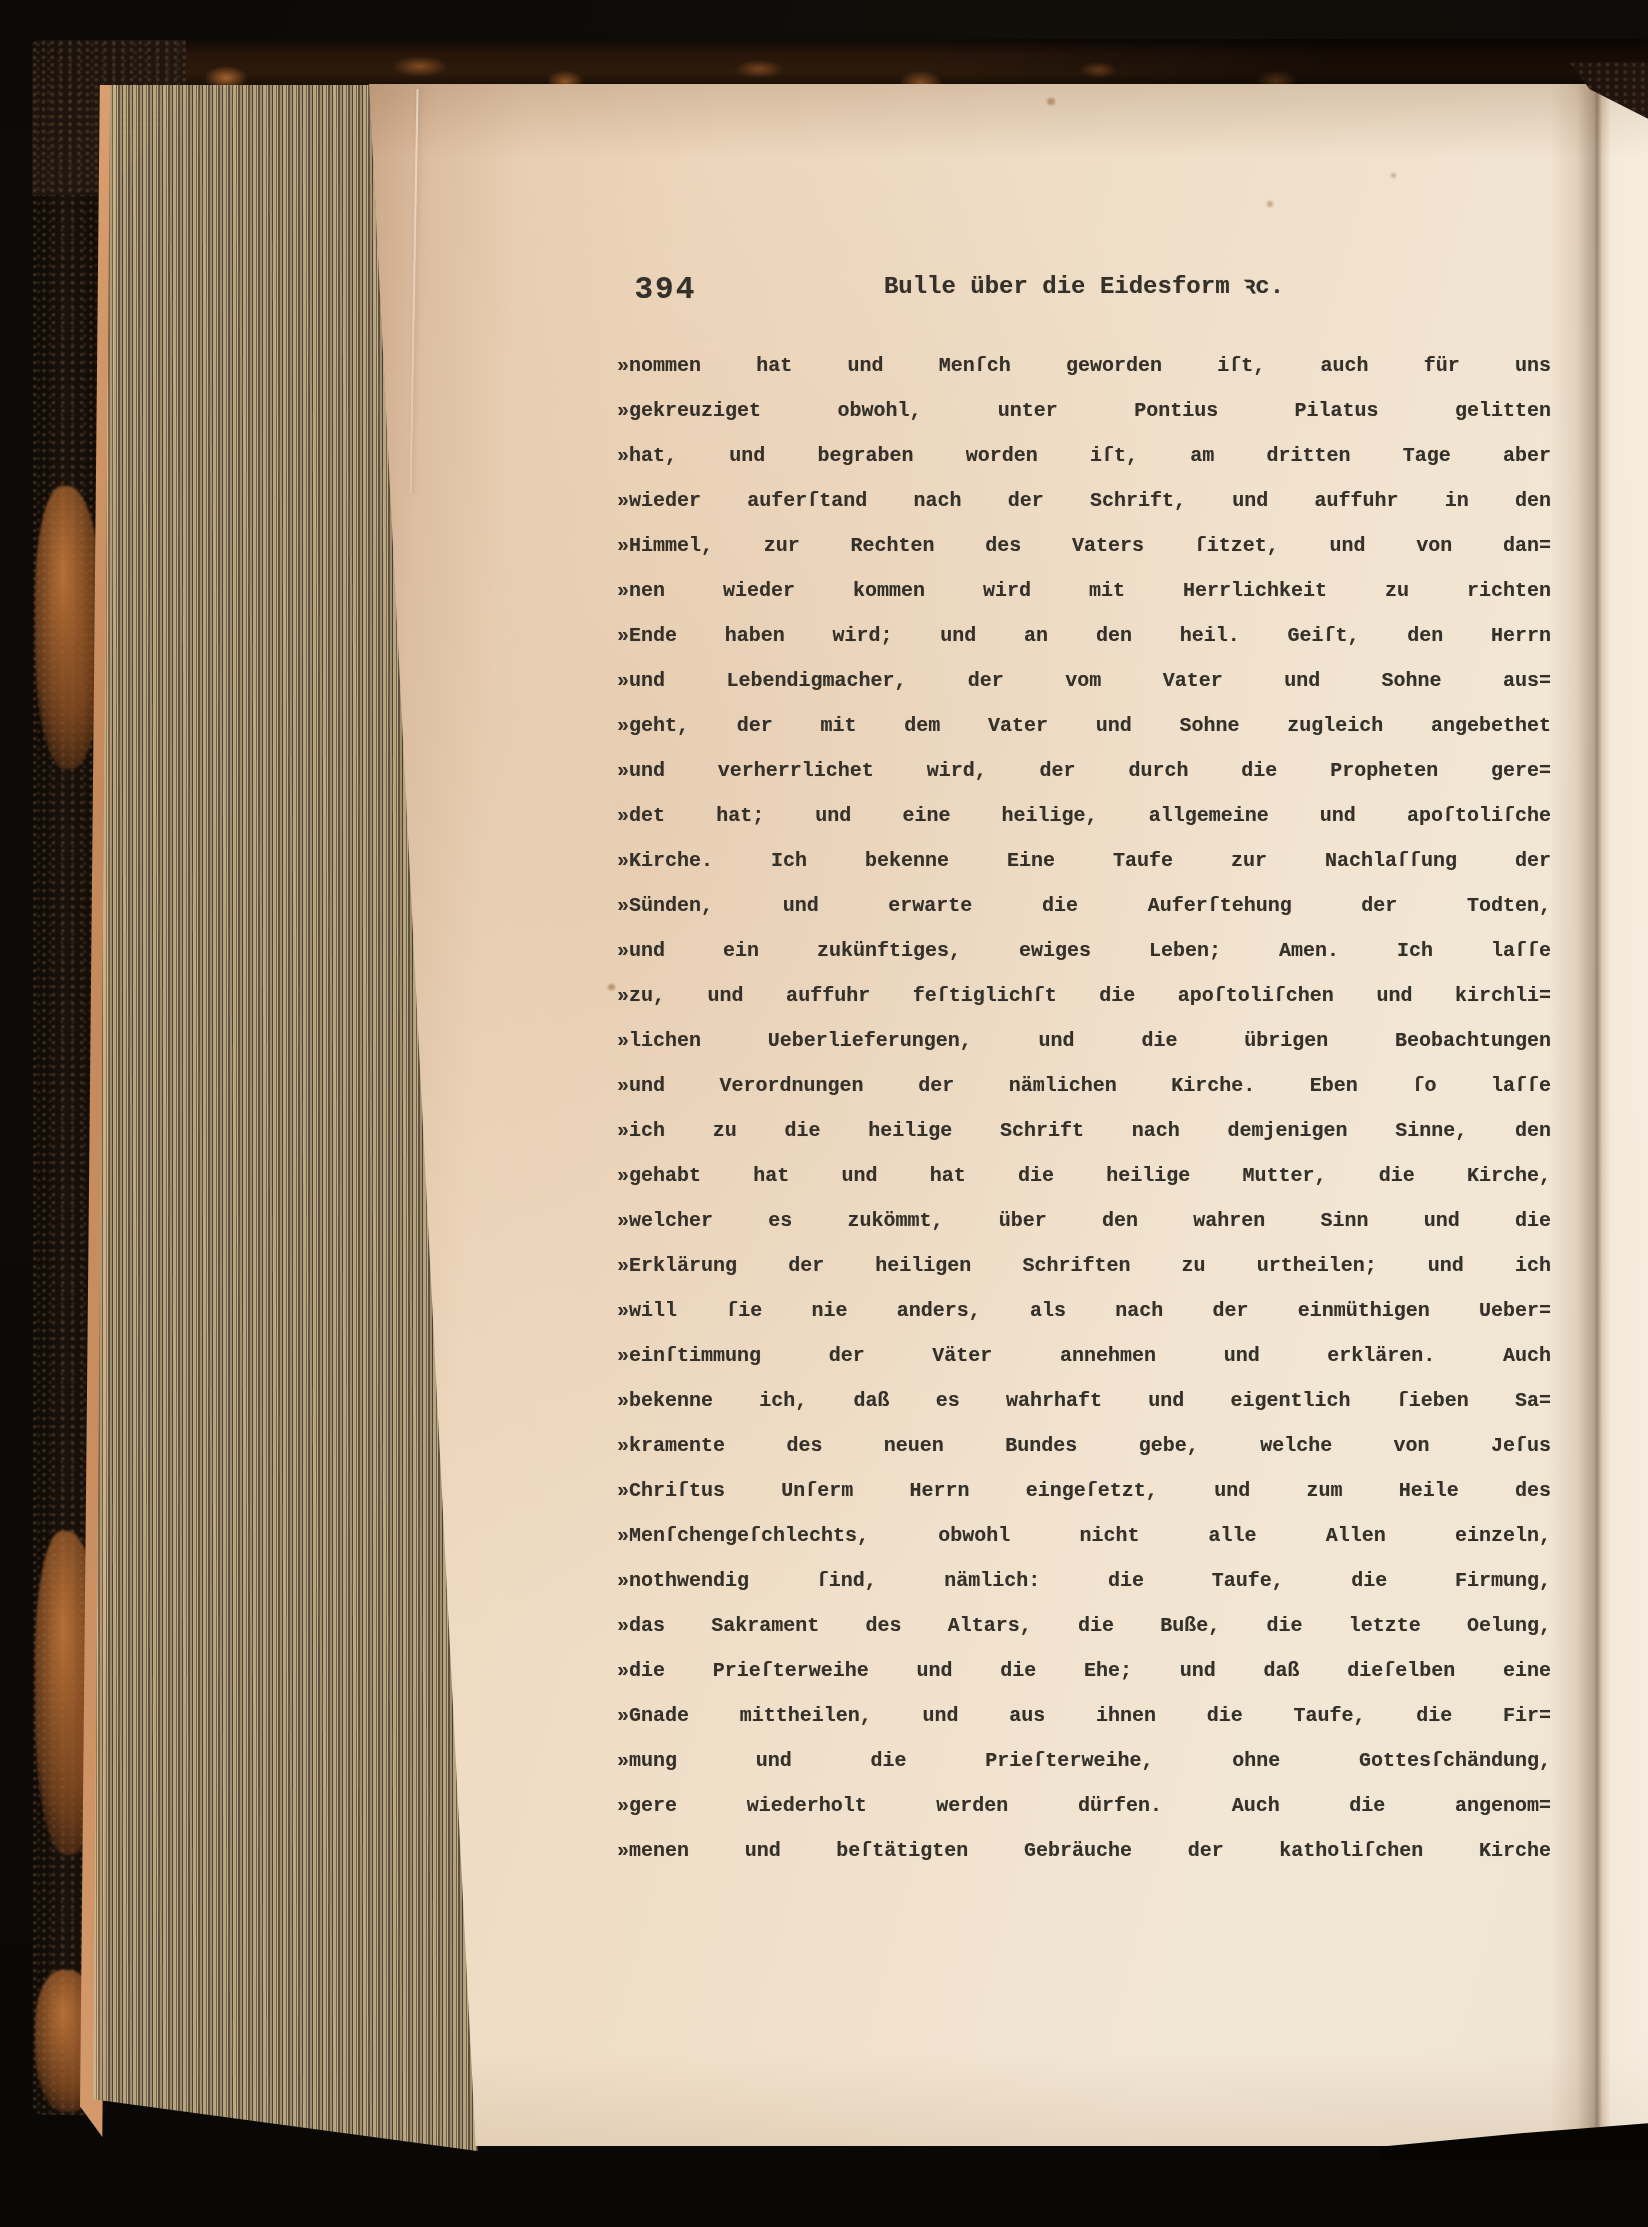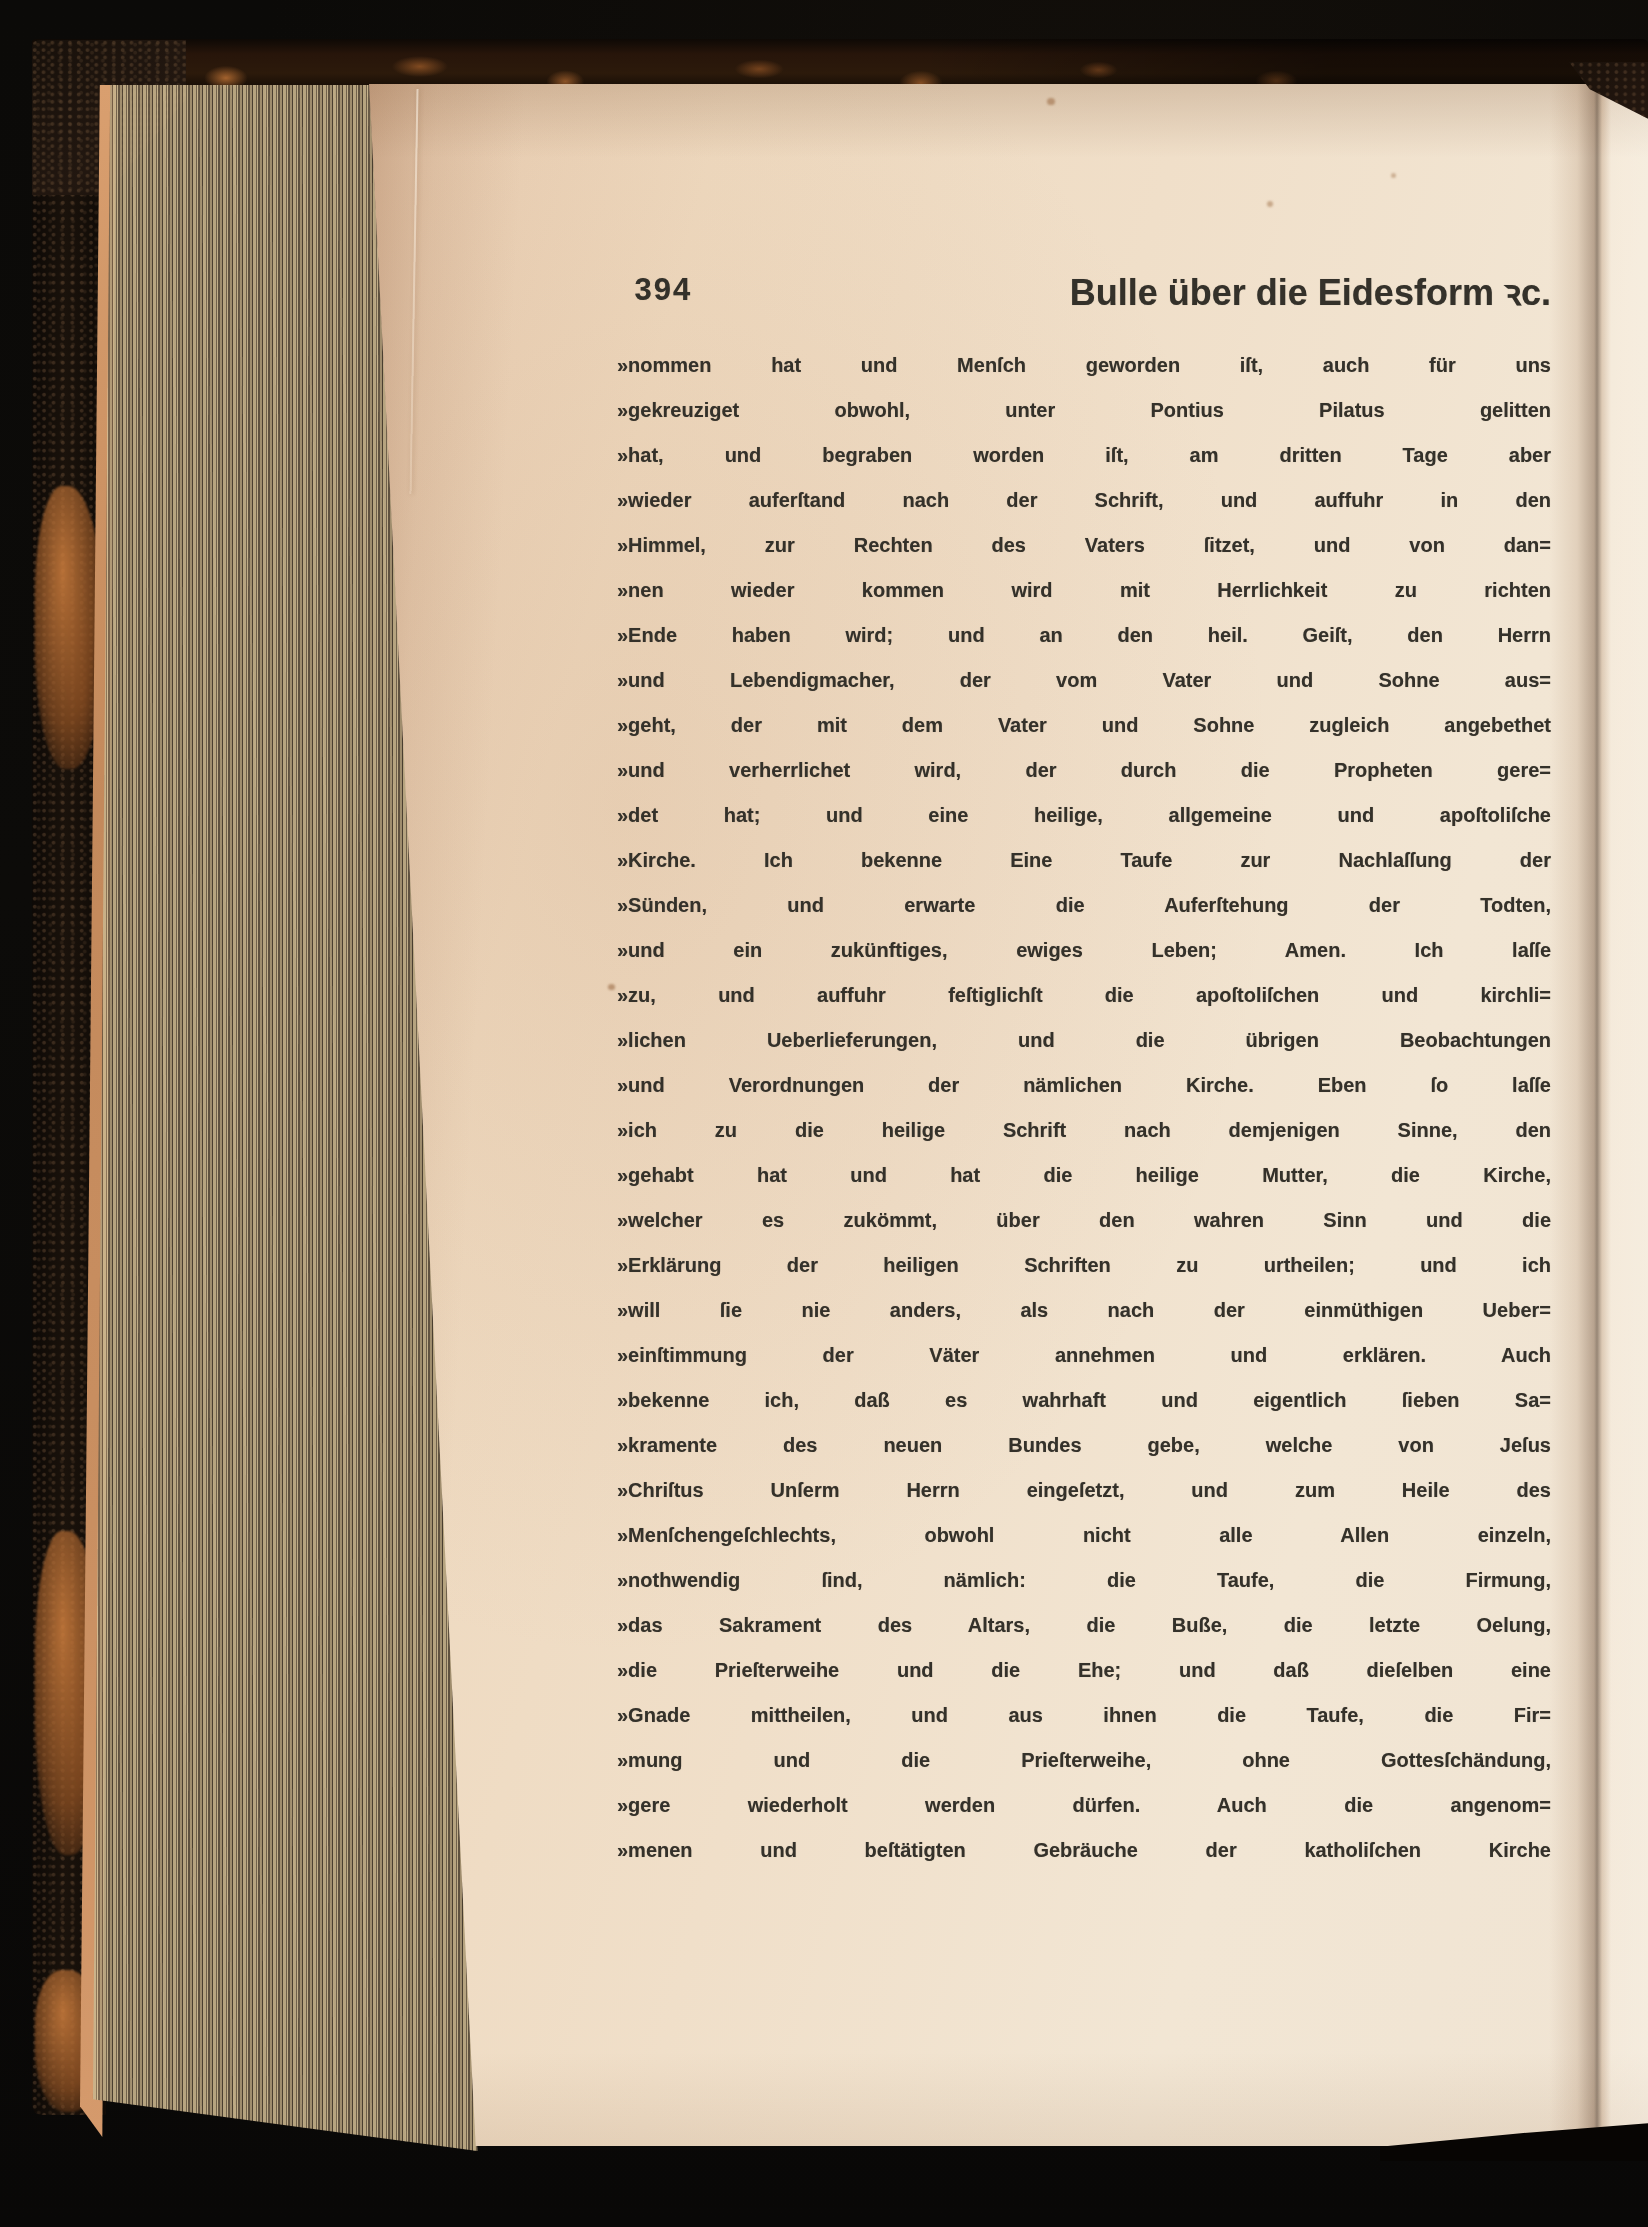--- a/index.html
+++ b/index.html
@@ -1,21 +1,21 @@
 <!DOCTYPE html>
 <html style="--ink: #34312a; --paper: #f0dfc9; --background: #0b0a08; --cover-leather: #1a120b; --cover-marble: #b06c30; --flyleaf-edge: #cc8f61; --page-edges: #a9967a;font-size:10.8px"><head>
 <meta charset="utf-8">
 <style>
   html,body{margin:0;padding:0;background:#000;}
   .stage{
     position:relative; width:1649px; height:2227px; overflow:hidden;
     background:
       radial-gradient(ellipse at 70% 10%, rgba(40,28,16,.25), transparent 55%),
       linear-gradient(180deg,#0b0a08 0%, #0c0b09 40%, #090807 100%);
-    font-family:Liberation Sans, sans-serif;
+    font-family:Liberation Mono, monospace;
   }
   
   .top-band{
     position:absolute; left:32px; top:39px; width:1616px; height:50px;
     background:
       radial-gradient(ellipse 31px 17.5px at 12% 78%, rgba(206,124,58,.75), transparent 70%),
       radial-gradient(ellipse 40px 15px at 24% 55%, rgba(186,108,48,.6), transparent 70%),
       radial-gradient(ellipse 27px 16px at 33% 85%, rgba(198,118,56,.65), transparent 70%),
       radial-gradient(ellipse 35px 13.5px at 45% 60%, rgba(176,100,44,.55), transparent 70%),
       radial-gradient(ellipse 31px 17.5px at 55% 88%, rgba(198,116,52,.6), transparent 70%),
@@ -133,22 +133,22 @@
   .header-row{
     position:absolute; left:617px; top:267px; width:934px; height:43px;
     color:var(--ink,#34312a);
   }
   .page-number{
     position:absolute; left:17.5px; top:5.4px;
     font-size:31px; font-weight:bold; letter-spacing:2px;
     text-shadow:0 0 0.7px rgba(52,48,40,.45);
   }
   .running-title{
-    position:absolute; left:0; right:0; top:0; text-align:right;
-    font-size:36px; font-weight:bold;
+    position:absolute; left:0; right:0; top:0; text-align:center;
+    font-size:24px; font-weight:bold;
     text-shadow:0 0 0.7px rgba(52,48,40,.45);
   }
   .body-text{
     position:absolute; left:617px; top:343px; width:934px;
     color:var(--ink,#34312a);
   }
   .body-text .line{
     height:45px; line-height:45px; font-size:20px; font-weight:bold;
     text-align:justify; text-align-last:justify; white-space:normal;
     text-shadow:0 0 0.7px rgba(52,48,40,.4);

